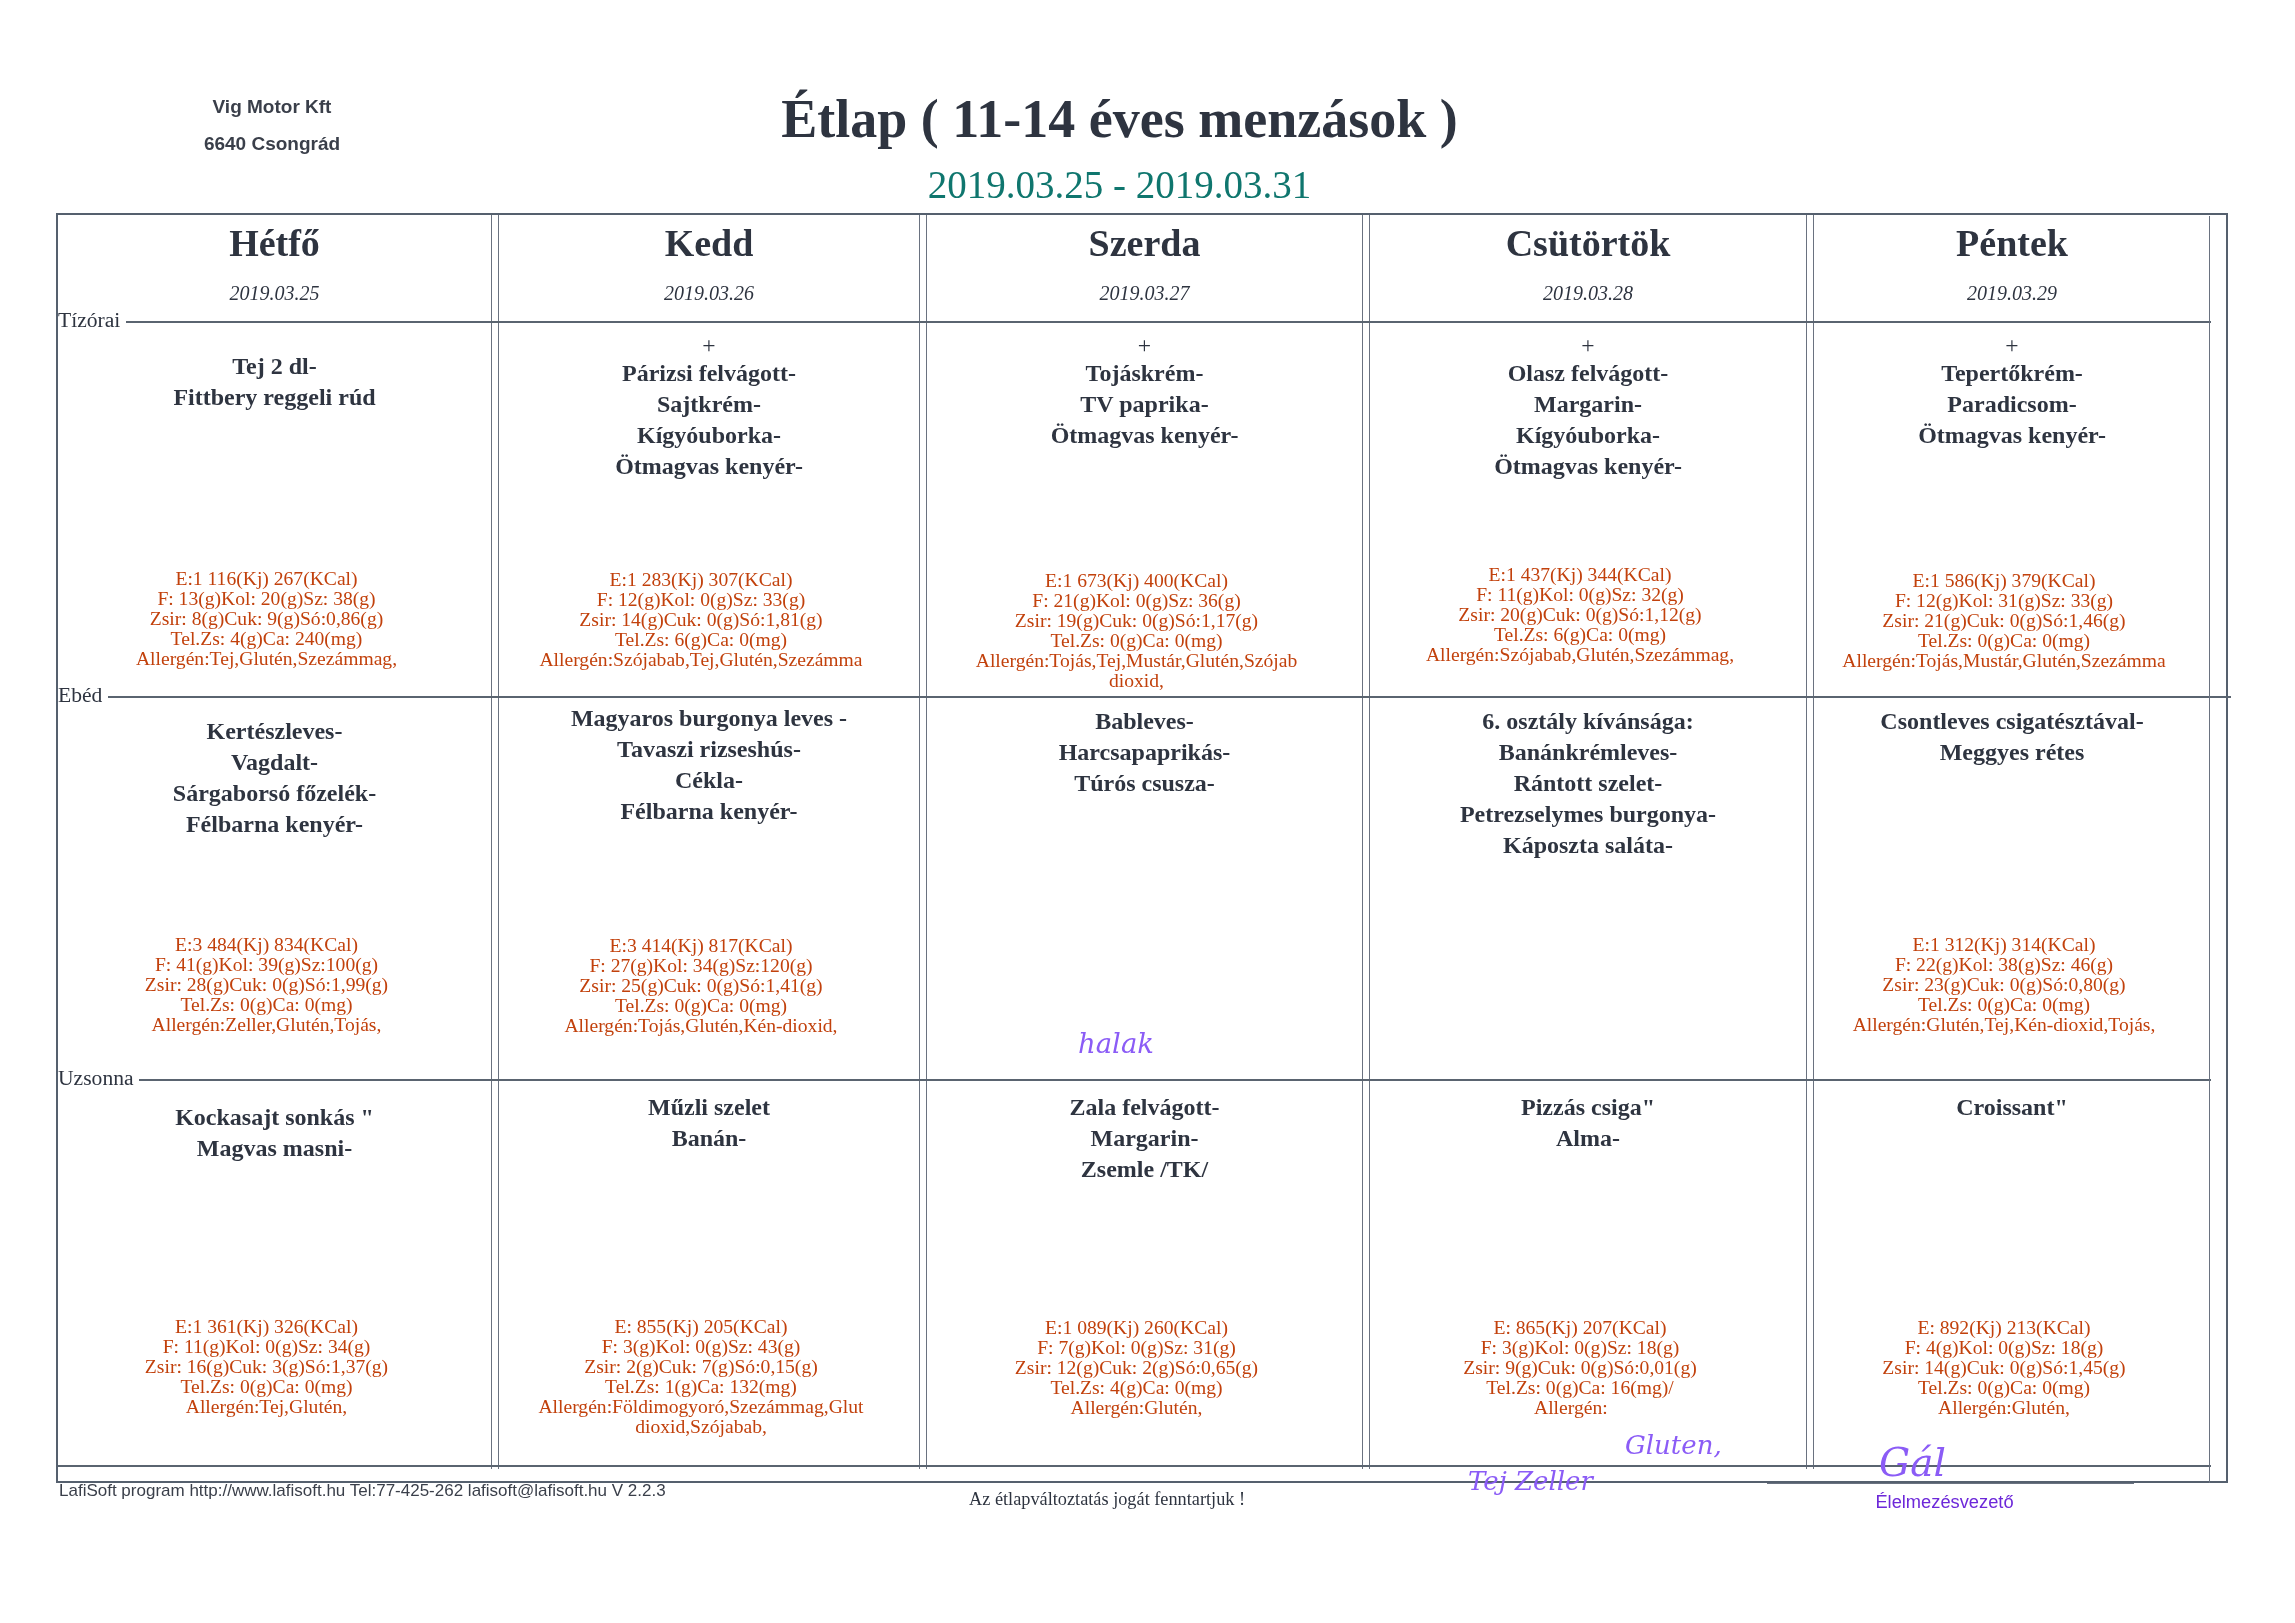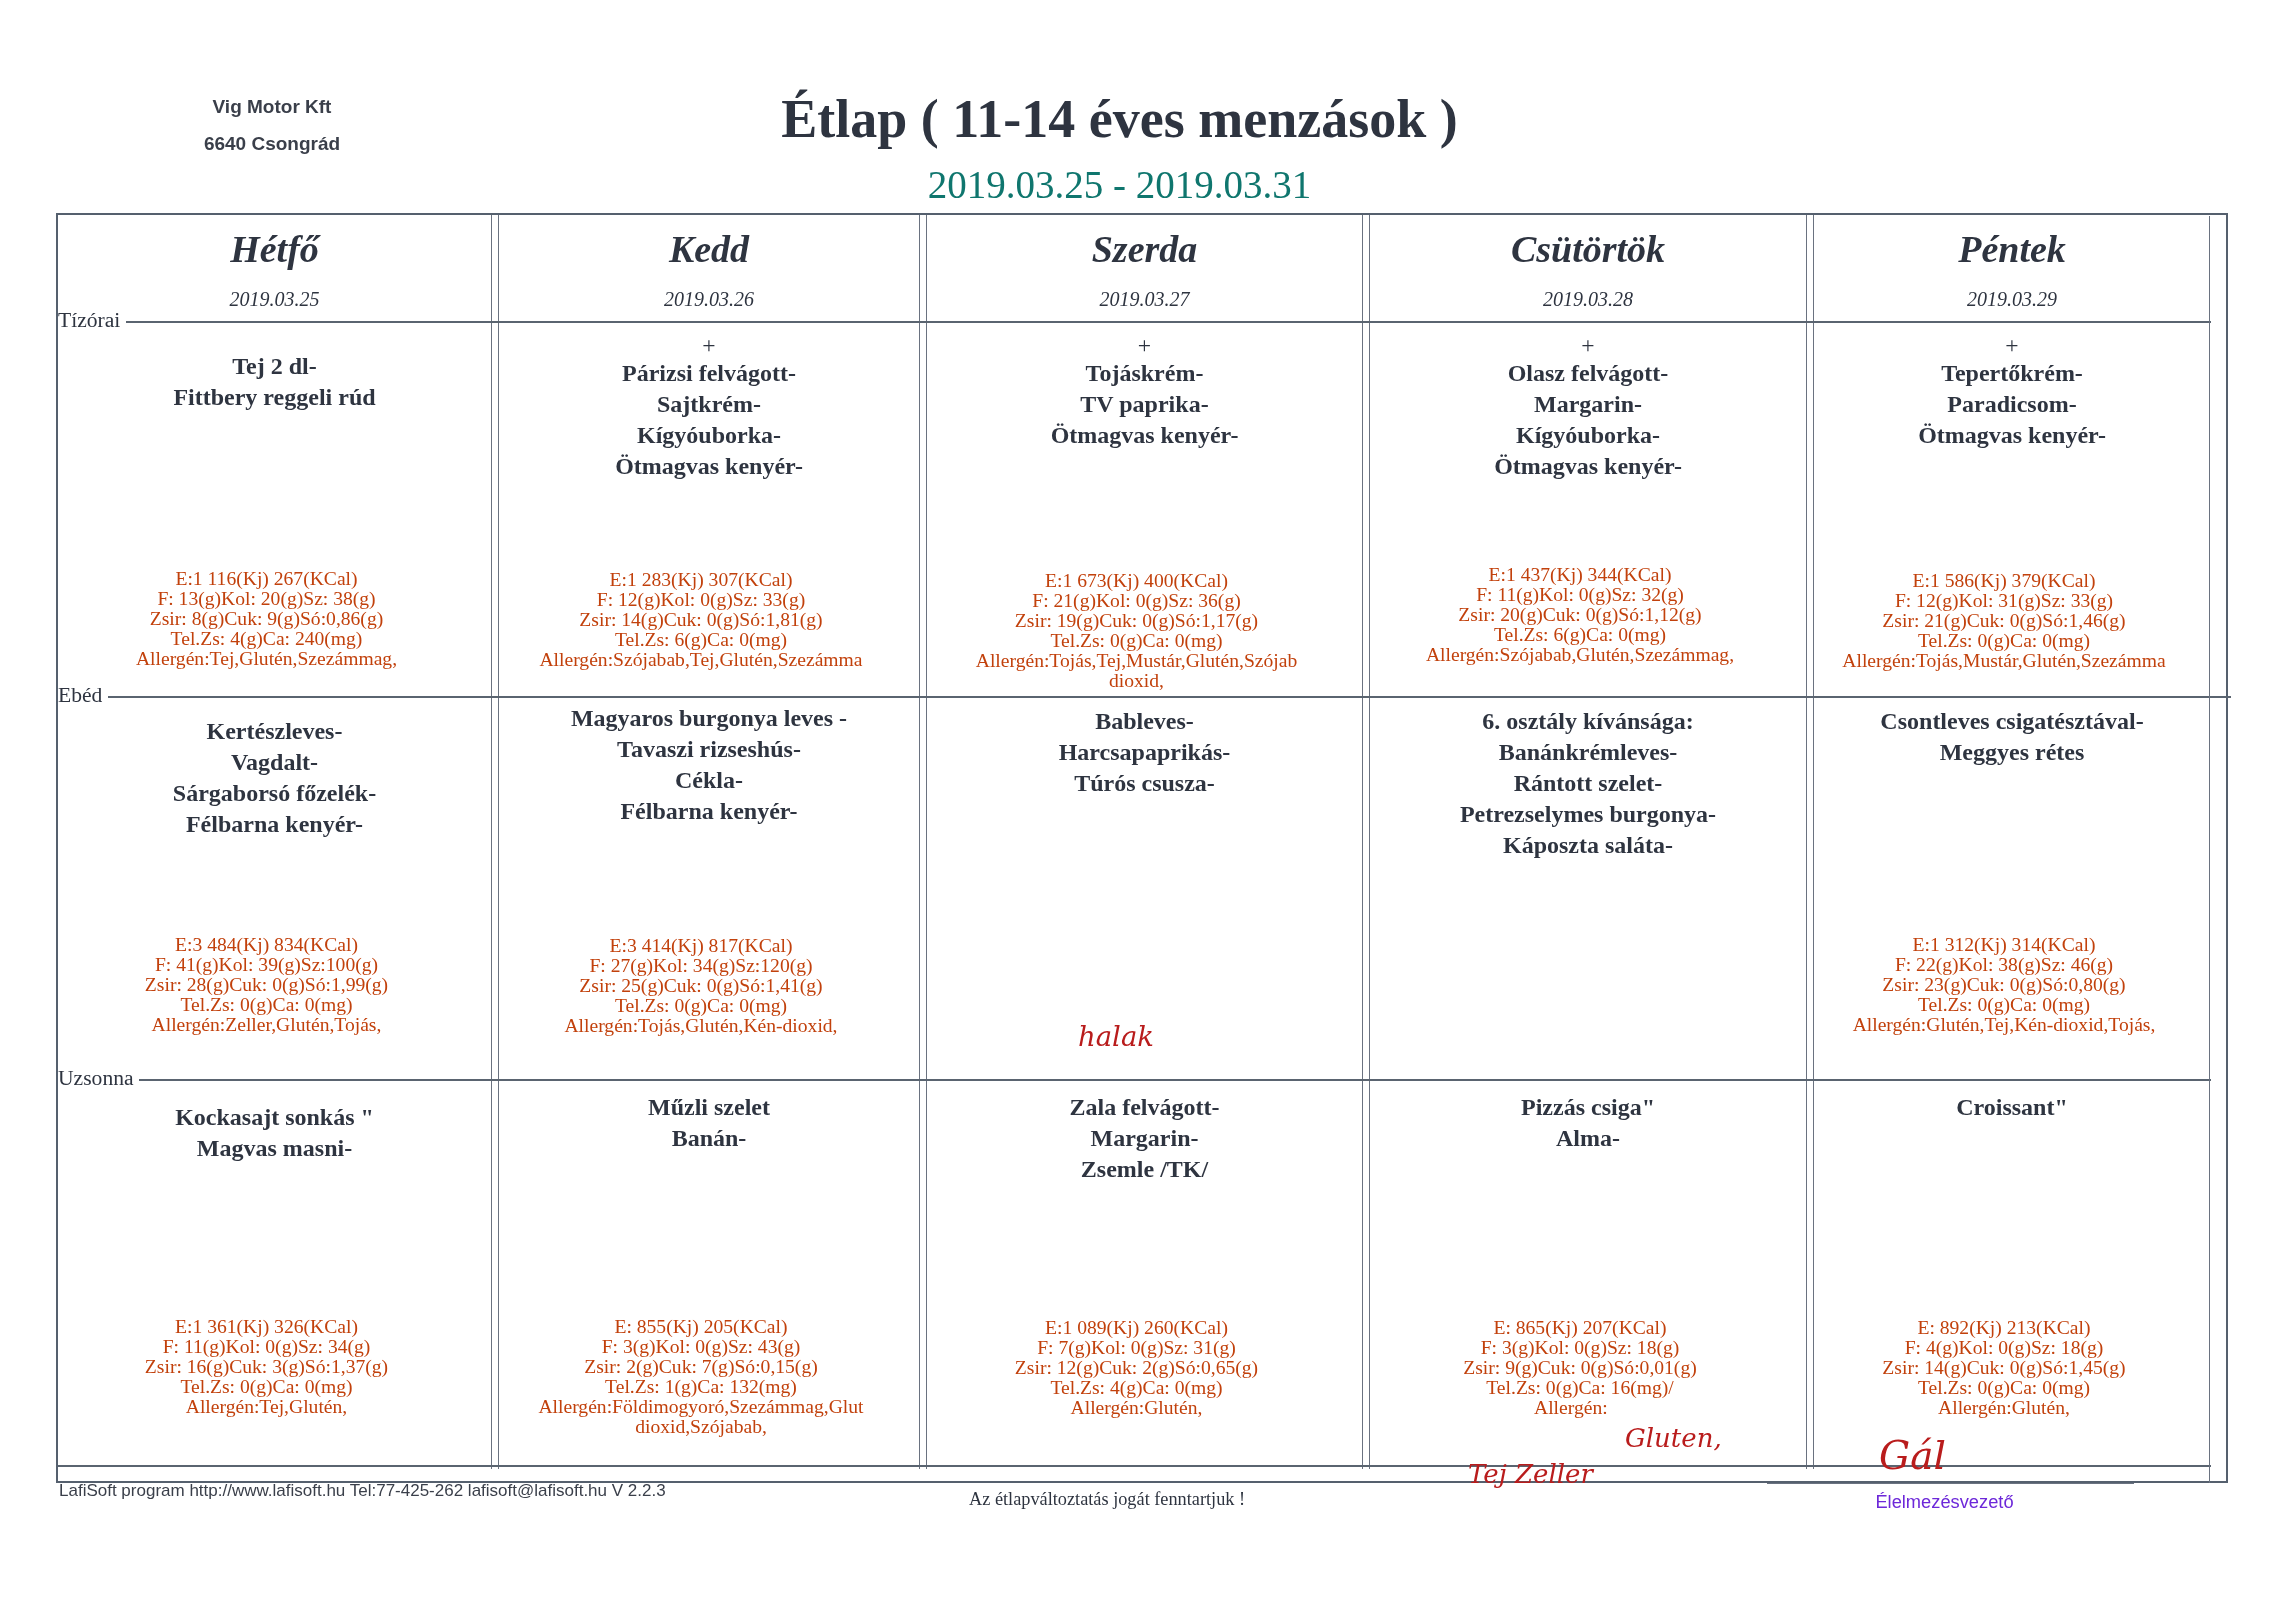--- a/index.html
+++ b/index.html
@@ -12,29 +12,29 @@
   .range { position:absolute; left:694px; top:162px; width:851px; text-align:center; font-size:39px; color:#0f766e; }
 
   .table { position:absolute; left:56px; top:213px; width:2172px; height:1270px; border:2px solid #55606e; border-left-width:2.6px; box-sizing:border-box; }
   .inner-right { position:absolute; left:2209px; top:216px; width:0; height:1267px; border-left:1.3px solid #6a7280; }
 
   .col-line { position:absolute; top:0; bottom:11.8px; width:7.9px; border-left:1.3px solid #6a7280; border-right:1.3px solid #6a7280; box-sizing:border-box; }
   .row-line { position:absolute; height:0; border-top:2px solid #5a6470; }
   .row-label { position:absolute; font-size:21.6px; background:#fff; padding-right:5.2px; color:#2e3440; }
 
   .day-head { position:absolute; top:0; height:108px; text-align:center; }
-  .day-name { display:block; font-size:38px; font-weight:bold; font-style:italic; margin-top:12px; color:#2e3440; }
+  .day-name { display:block; font-size:38px; font-weight:bold; margin-top:6px; color:#2e3440; }
   .day-date { display:block; font-size:20px; font-style:italic; margin-top:17px; color:#2e3440; }
 
   .cell { position:absolute; text-align:center; box-sizing:border-box; padding:0 6.5px; }
   .plus { display:block; font-size:23.6px; line-height:26px; height:26px; }
   .dish { display:block; font-size:24px; font-weight:bold; line-height:31px; color:#2e3440; white-space:nowrap; }
   .nutri { position:absolute; left:0; right:16px; text-align:center; font-size:19.6px; line-height:20px; color:#c2410c; white-space:nowrap;margin-top:48px; }
   .nutri span { display:block; }
-  .hand { position:absolute; font-family:"DejaVu Serif", serif; font-style:italic; color:#b91c1c; }
+  .hand { position:absolute; font-family:"DejaVu Serif", serif; font-style:italic; color:#8b5cf6;margin-top:7px; }
 
   .footer-left { position:absolute; left:59px; top:1481px; font-size:17px; color:#3a3f4a; }
   .footer-mid { position:absolute; left:969px; top:1489px; font-size:18.3px; color:#2e3440; }
   .sig-line { position:absolute; left:1767px; top:1483px; width:367px; border-top:1.3px solid #6a7280; }
   .sig-label { position:absolute; left:1807px; top:1491px; width:275px; text-align:center; font-size:18.3px; color:#6d28d9; }
   .sig-scribble { position:absolute; left:1879px; top:1433px; font-size:39px; }
 </style>
 </head>
 <body>
 

